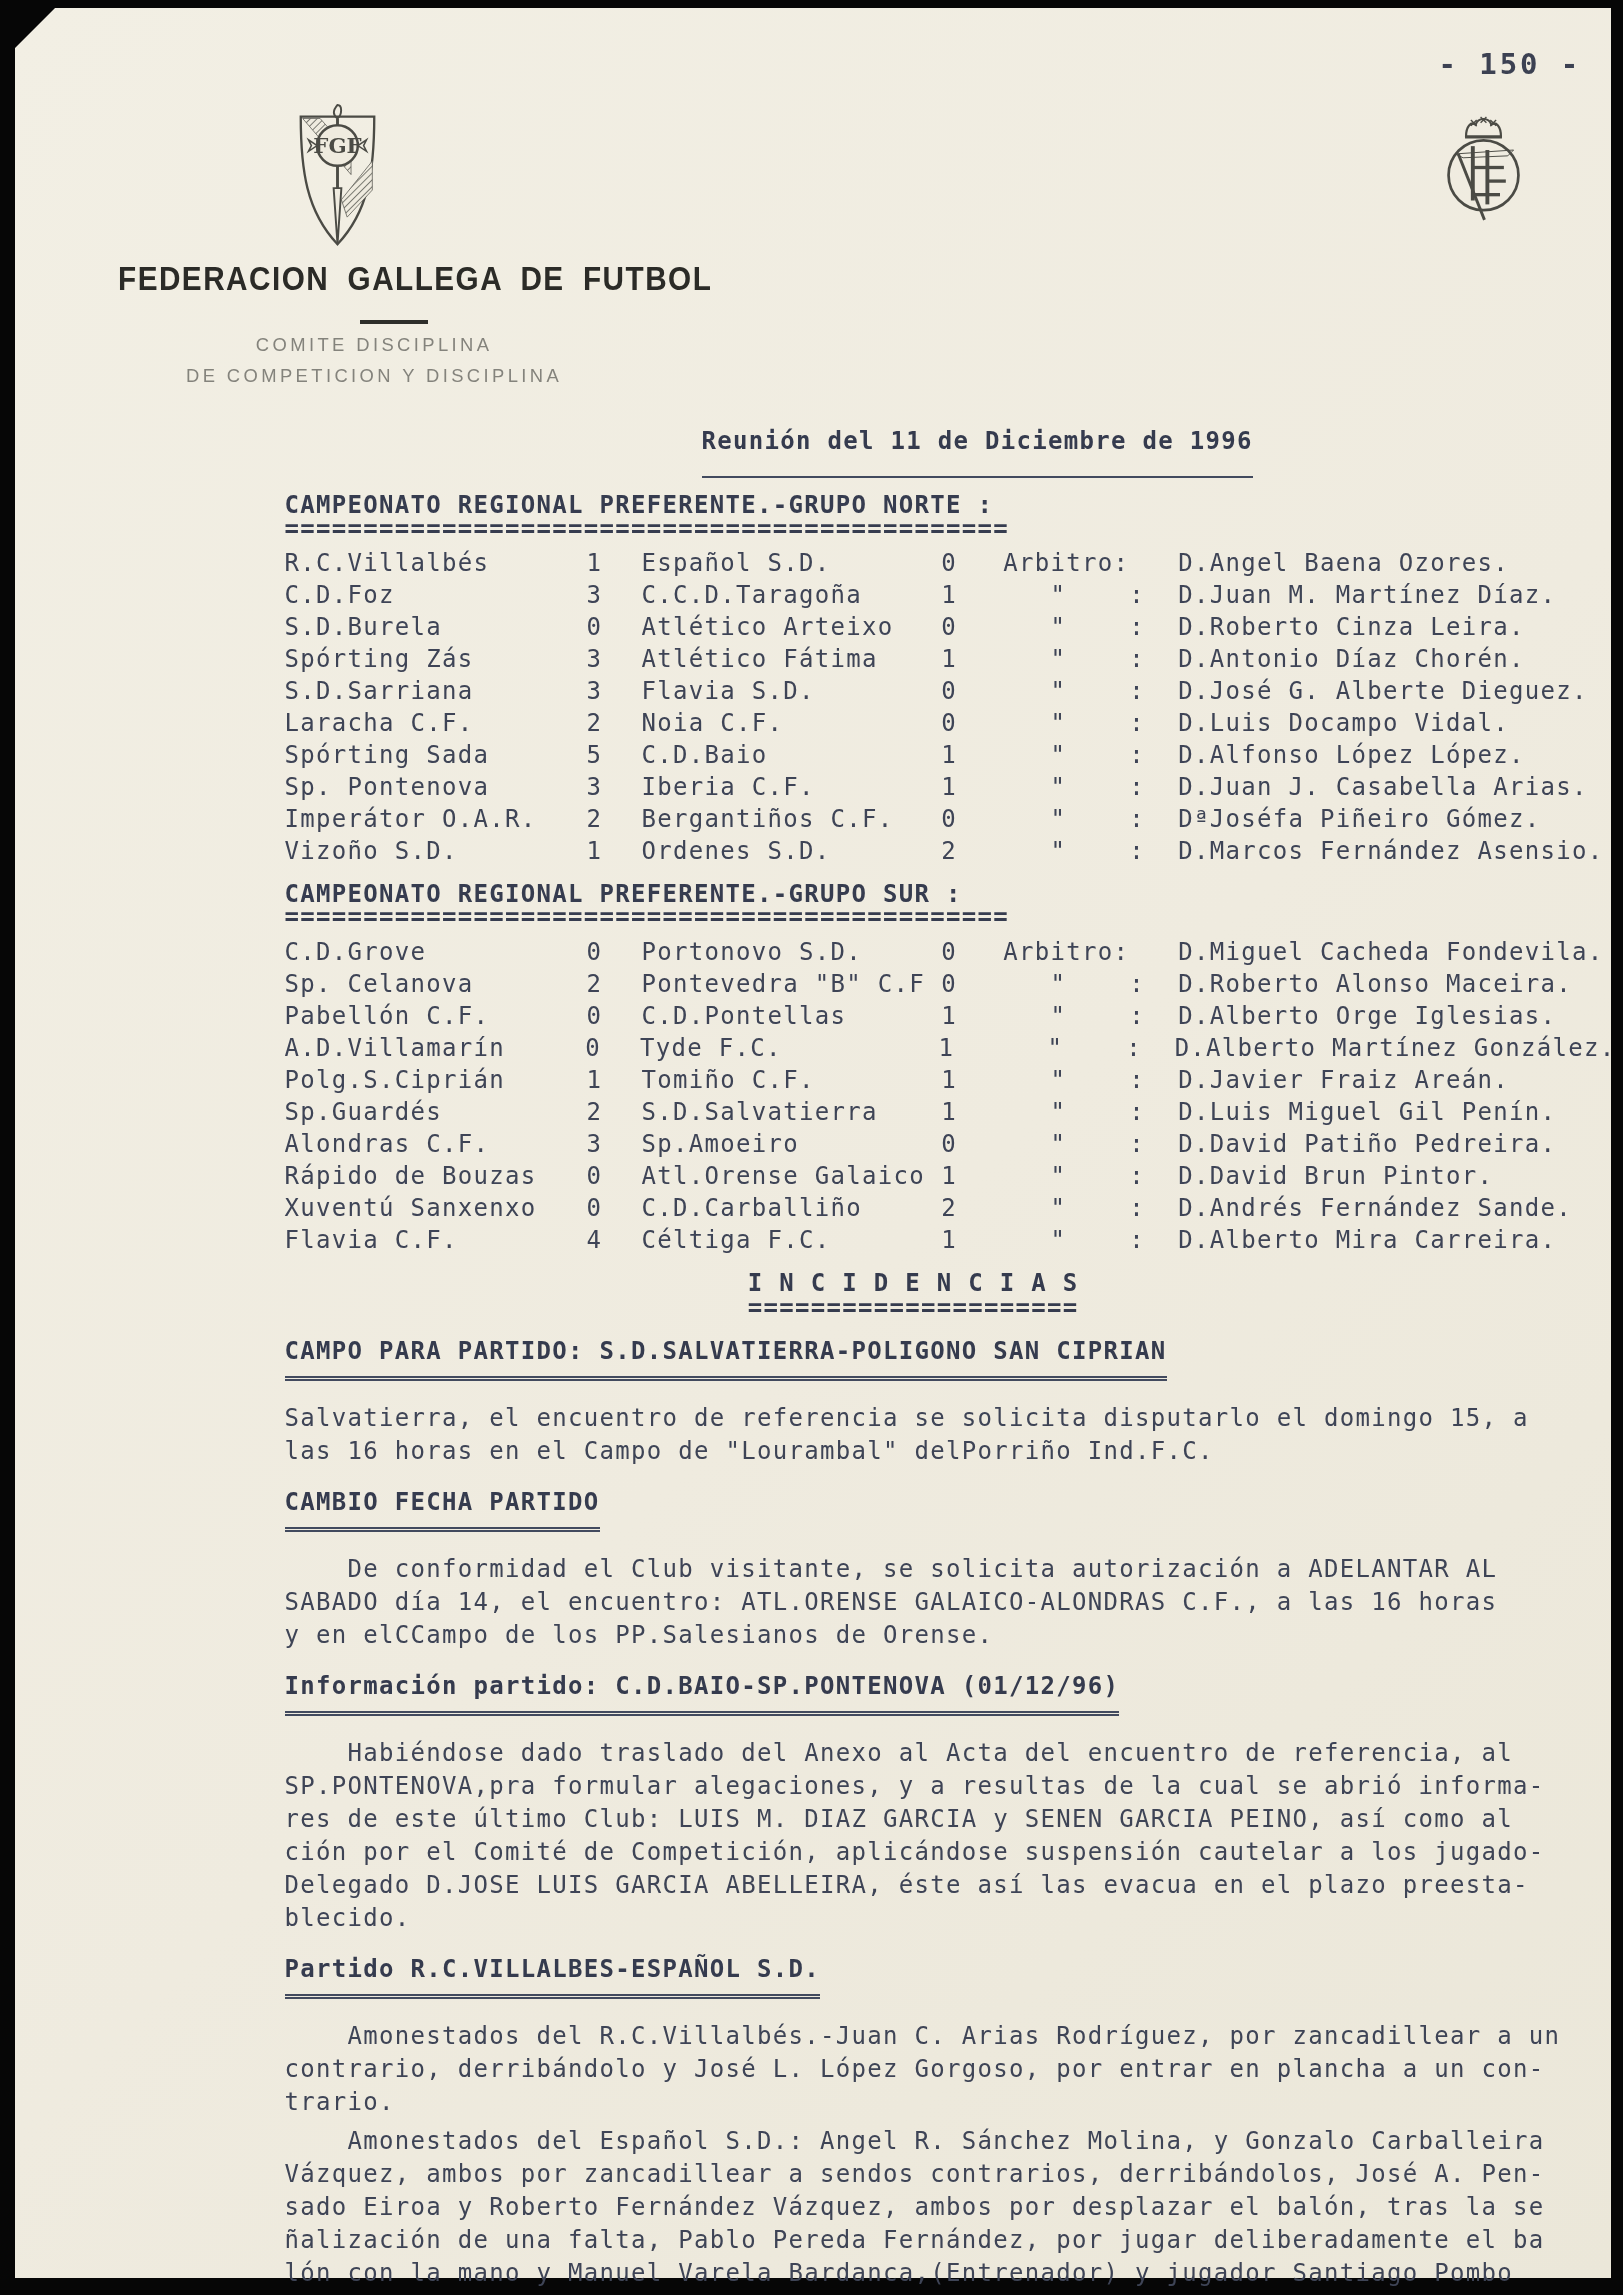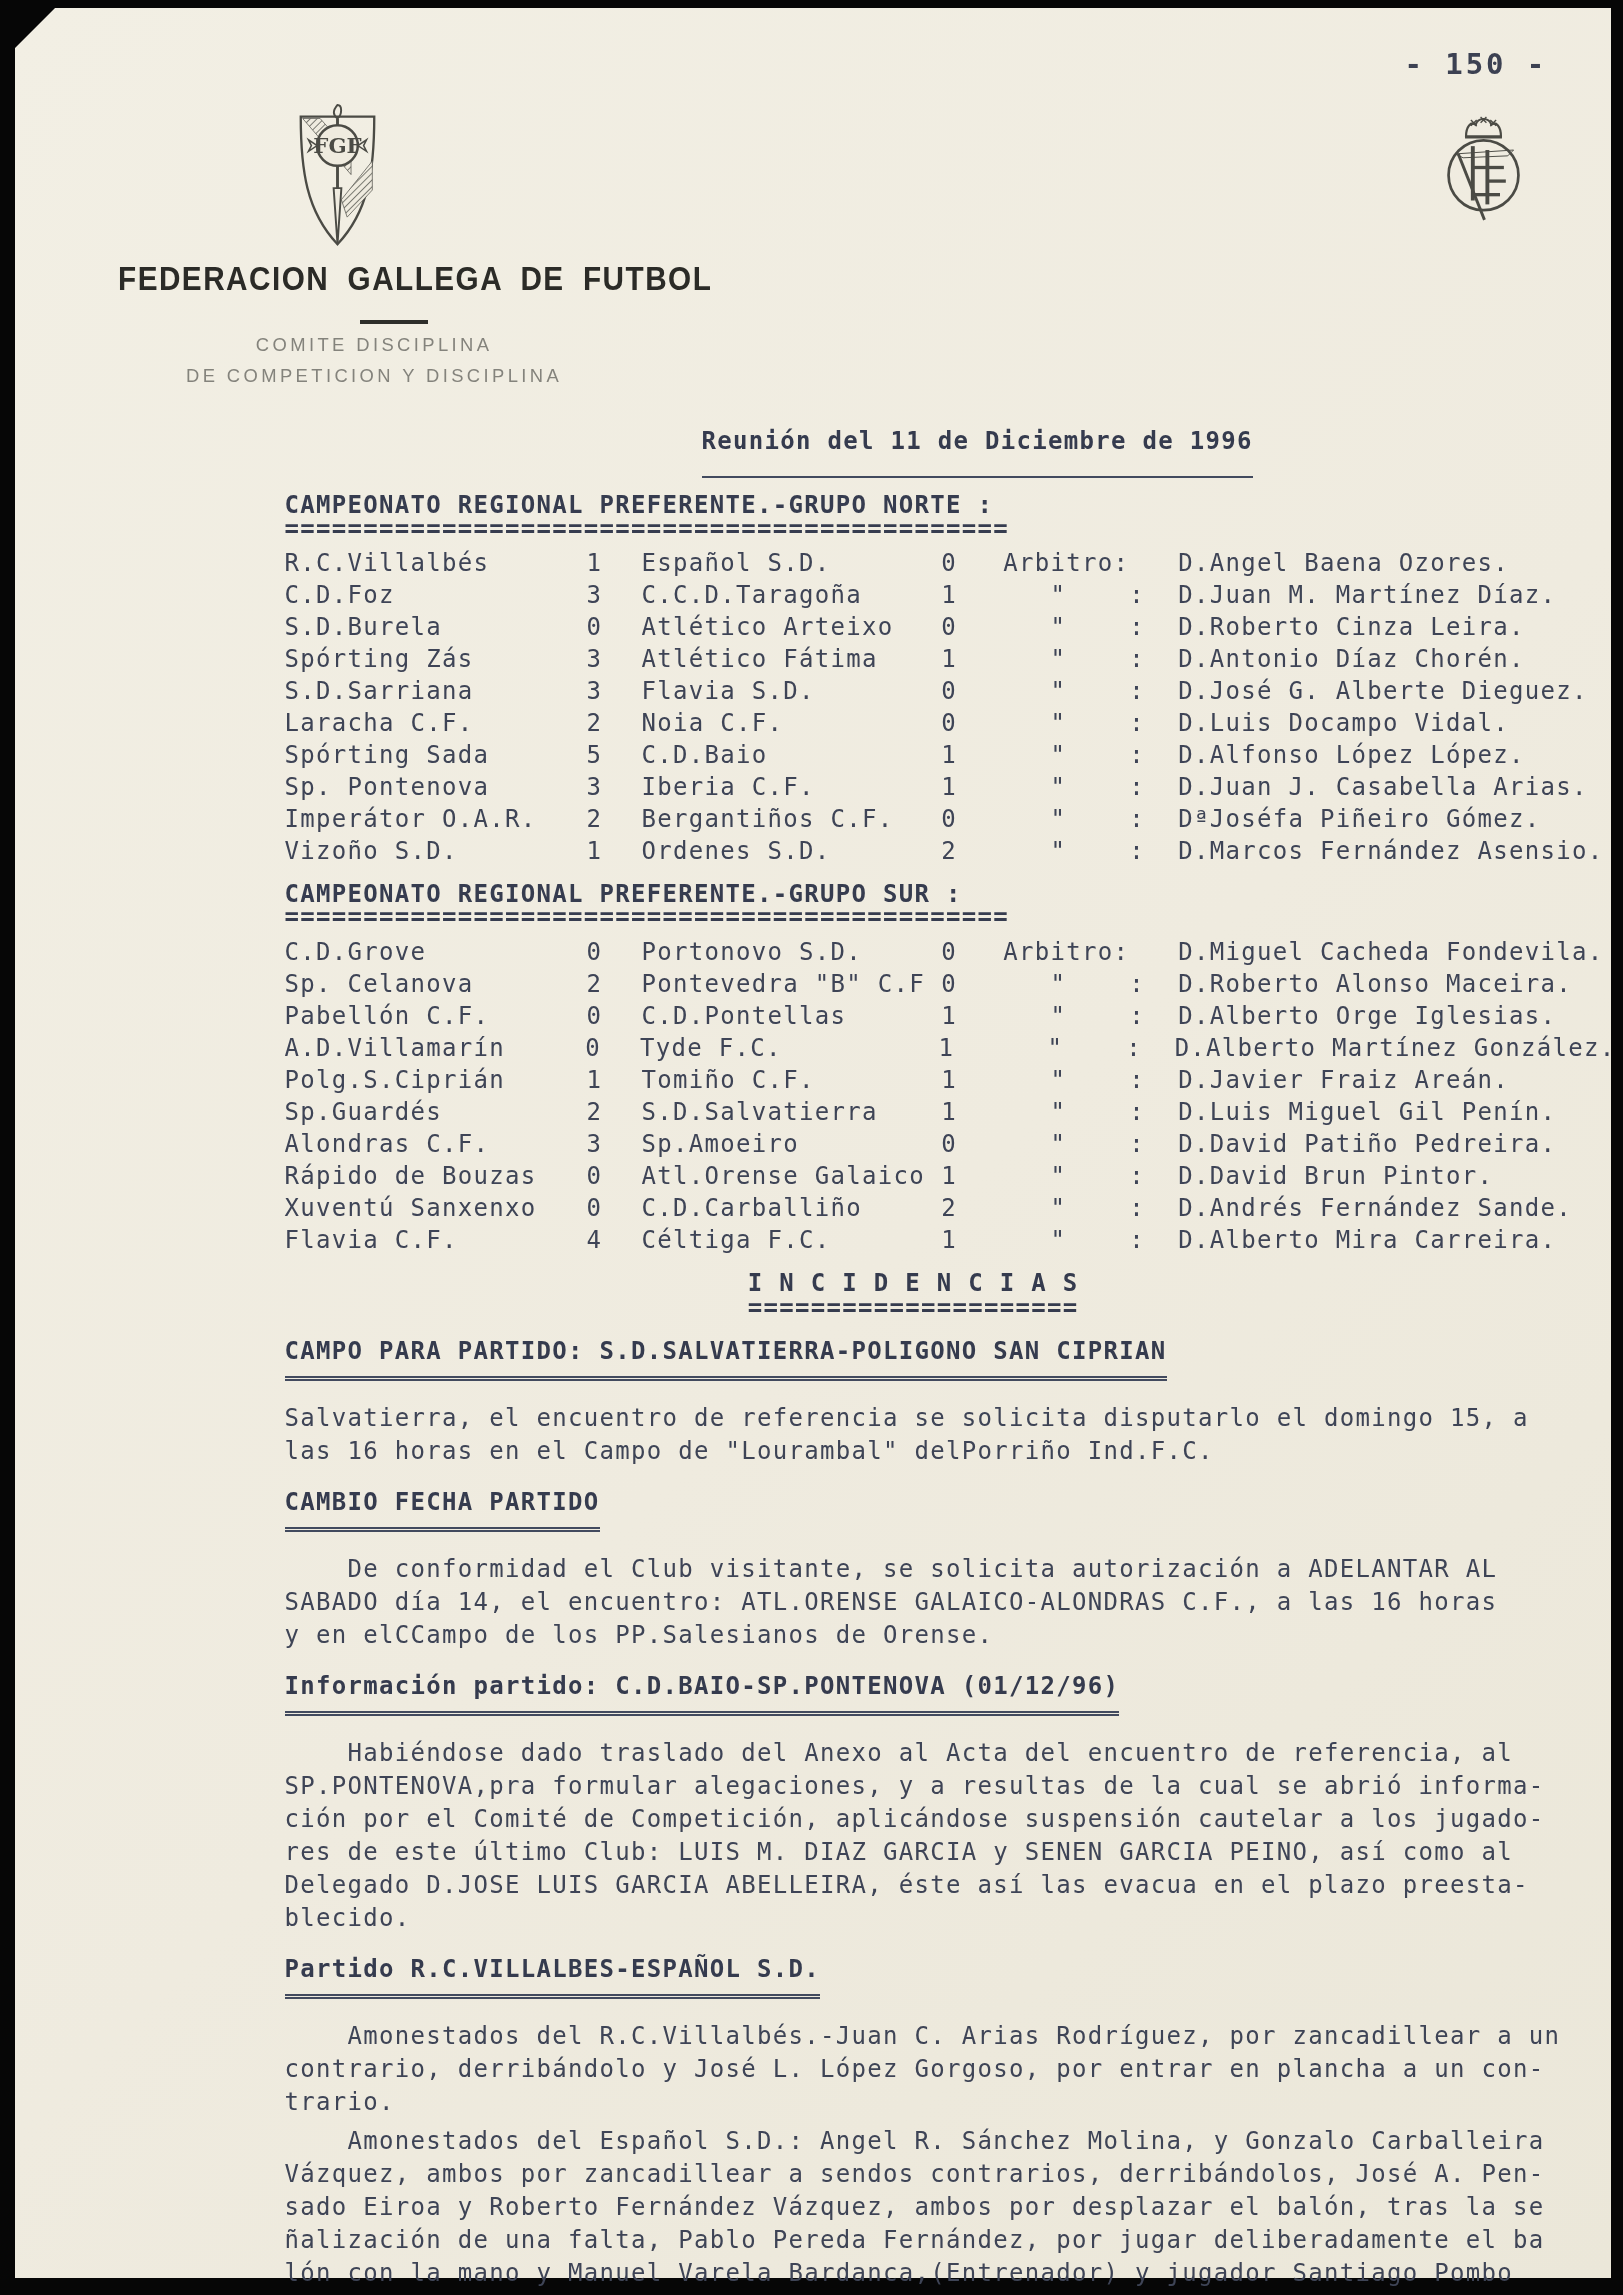--- a/index.html
+++ b/index.html
@@ -30,21 +30,21 @@
   }
   .org-rule{position:absolute;left:345px;top:312px;width:68px;height:3.9px;background:#2e2e2a;}
   .committee{
     position:absolute;left:95px;width:529px;text-align:center;
     font-family:"Liberation Sans","DejaVu Sans",sans-serif;
     font-size:18.4px;letter-spacing:3.4px;color:#84837c;font-weight:500;white-space:pre;
   }
   .com1{top:326px;}
   .com2{top:357px;}
   .page-number{
-    position:absolute;left:1390px;top:39px;
+    position:absolute;left:1424px;top:39px;
     font-size:29px;letter-spacing:2.9px;color:#3c4152;font-weight:700;white-space:pre;
   }
   .rfef-crest{position:absolute;left:1419px;top:103px;}
   
   .content{
     position:absolute;left:270px;top:417px;width:1331px;
     color:#3e4456;
     font-size:24px;letter-spacing:1.3px;line-height:33px;
   }
   .meeting-title{
@@ -179,22 +179,22 @@
             <div class="line">    De conformidad el Club visitante, se solicita autorización a ADELANTAR AL</div>
             <div class="line">SABADO día 14, el encuentro: ATL.ORENSE GALAICO-ALONDRAS C.F., a las 16 horas</div>
             <div class="line">y en elCCampo de los PP.Salesianos de Orense.</div>
           </div>
         </div>
         <div class="section">
           <div><span class="sec-head">Información partido: C.D.BAIO-SP.PONTENOVA (01/12/96)</span></div>
           <div class="para">
             <div class="line">    Habiéndose dado traslado del Anexo al Acta del encuentro de referencia, al</div>
             <div class="line">SP.PONTENOVA,pra formular alegaciones, y a resultas de la cual se abrió informa-</div>
+            <div class="line">res de este último Club: LUIS M. DIAZ GARCIA y SENEN GARCIA PEINO, así como al</div>
             <div class="line">ción por el Comité de Competición, aplicándose suspensión cautelar a los jugado-</div>
-            <div class="line">res de este último Club: LUIS M. DIAZ GARCIA y SENEN GARCIA PEINO, así como al</div>
             <div class="line">Delegado D.JOSE LUIS GARCIA ABELLEIRA, éste así las evacua en el plazo preesta-</div>
             <div class="line">blecido.</div>
           </div>
         </div>
         <div class="section">
           <div><span class="sec-head">Partido R.C.VILLALBES-ESPAÑOL S.D.</span></div>
           <div class="para">
             <div class="line">    Amonestados del R.C.Villalbés.-Juan C. Arias Rodríguez, por zancadillear a un</div>
             <div class="line">contrario, derribándolo y José L. López Gorgoso, por entrar en plancha a un con-</div>
             <div class="line">trario.</div>

